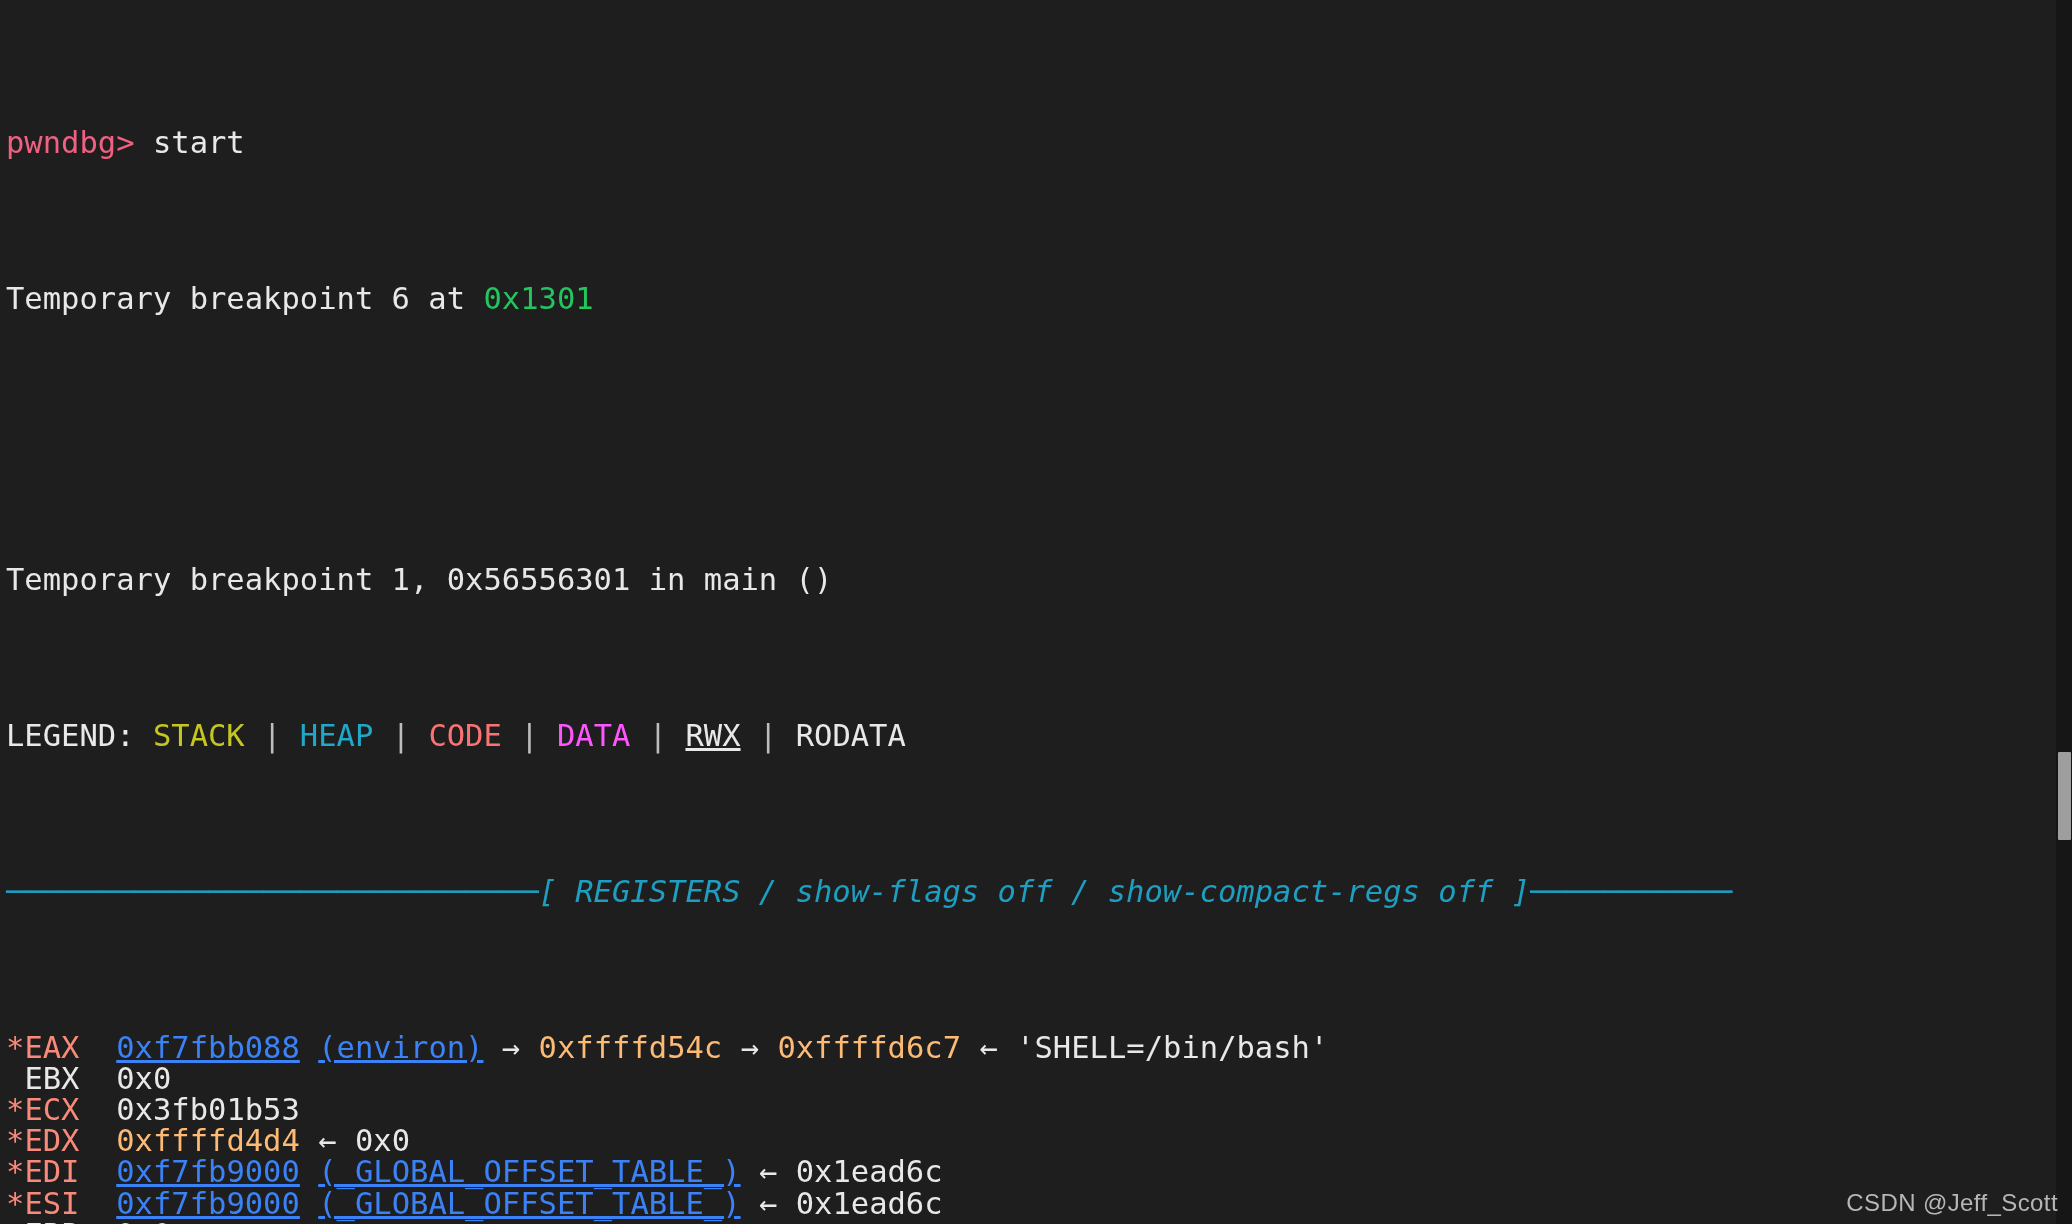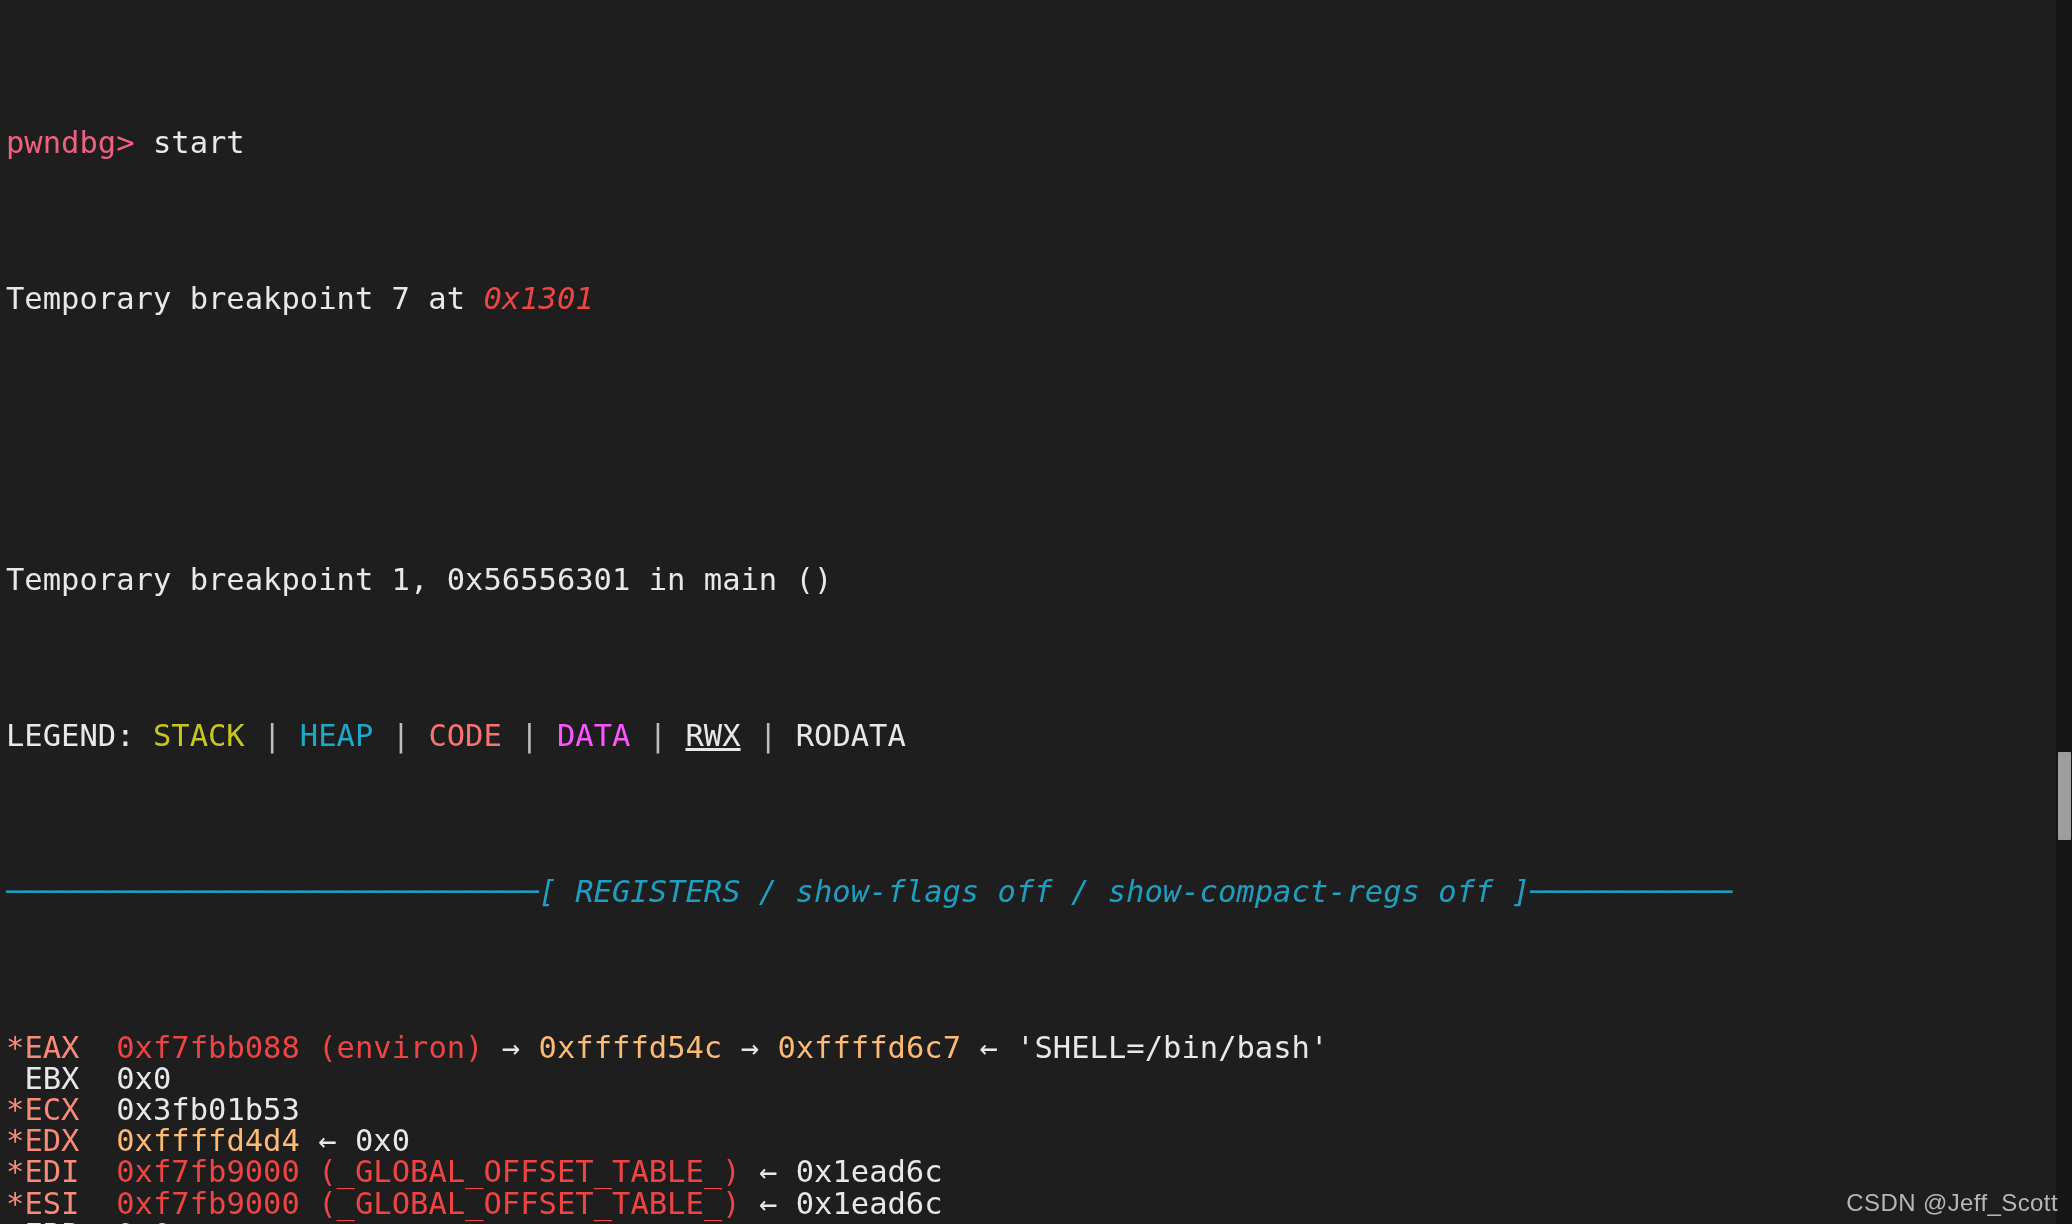--- a/index.html
+++ b/index.html
@@ -31,22 +31,22 @@
   .line {
     height: 31.2px;
     white-space: pre;
     display: block;
   }
   
   .c-white   { color: #e8e8e8; }
   .c-prompt  { color: #f06080; }
   .c-cyan    { color: #1e9ec0; font-style: italic; }
   .c-stack   { color: #fdba74; }
-  .c-heap    { color: #ef4444; font-style: italic; }
-  .c-data    { color: #ef4444; }
+  .c-heap    { color: #22c55e; }
+  .c-data    { color: #3b82f6; text-decoration: underline; }
   .c-regname { color: #f98a7a; }
   .c-arrow   { color: #e8e8e8; }
   .c-sep     { color: #bdbdbd; }
 
   .hr {
     color: #1e9ec0;
   }
   #watermark {
     position: absolute;
     right: 14px;
@@ -76,21 +76,21 @@
 </style>
 </head>
 <body>
 
 <div id="term">
 
   
   <div class="line"><span class="c-prompt">pwndbg&gt;</span><span class="c-white"> </span><span class="c-white">start</span></div>
 
   
-  <div class="line"><span class="c-white">Temporary breakpoint 7 at </span><span class="c-heap">0x1301</span></div>
+  <div class="line"><span class="c-white">Temporary breakpoint 6 at </span><span class="c-heap">0x1301</span></div>
 
   <div class="line">&nbsp;</div>
 
   
   <div class="line">Temporary breakpoint 1, 0x56556301 in main ()</div>
 
   
   <div class="line"><span class="c-white">LEGEND: </span><span id="legend-items"><span style="color:#c6c620">STACK</span><span class="c-sep"> | </span><span style="color:#1fa8c7">HEAP</span><span class="c-sep"> | </span><span style="color:#fb7272">CODE</span><span class="c-sep"> | </span><span style="color:#ff55ff">DATA</span><span class="c-sep"> | </span><span style="color:#e8e8e8;text-decoration:underline">RWX</span><span class="c-sep"> | </span><span style="color:#e8e8e8">RODATA</span></span></div>
 
   

